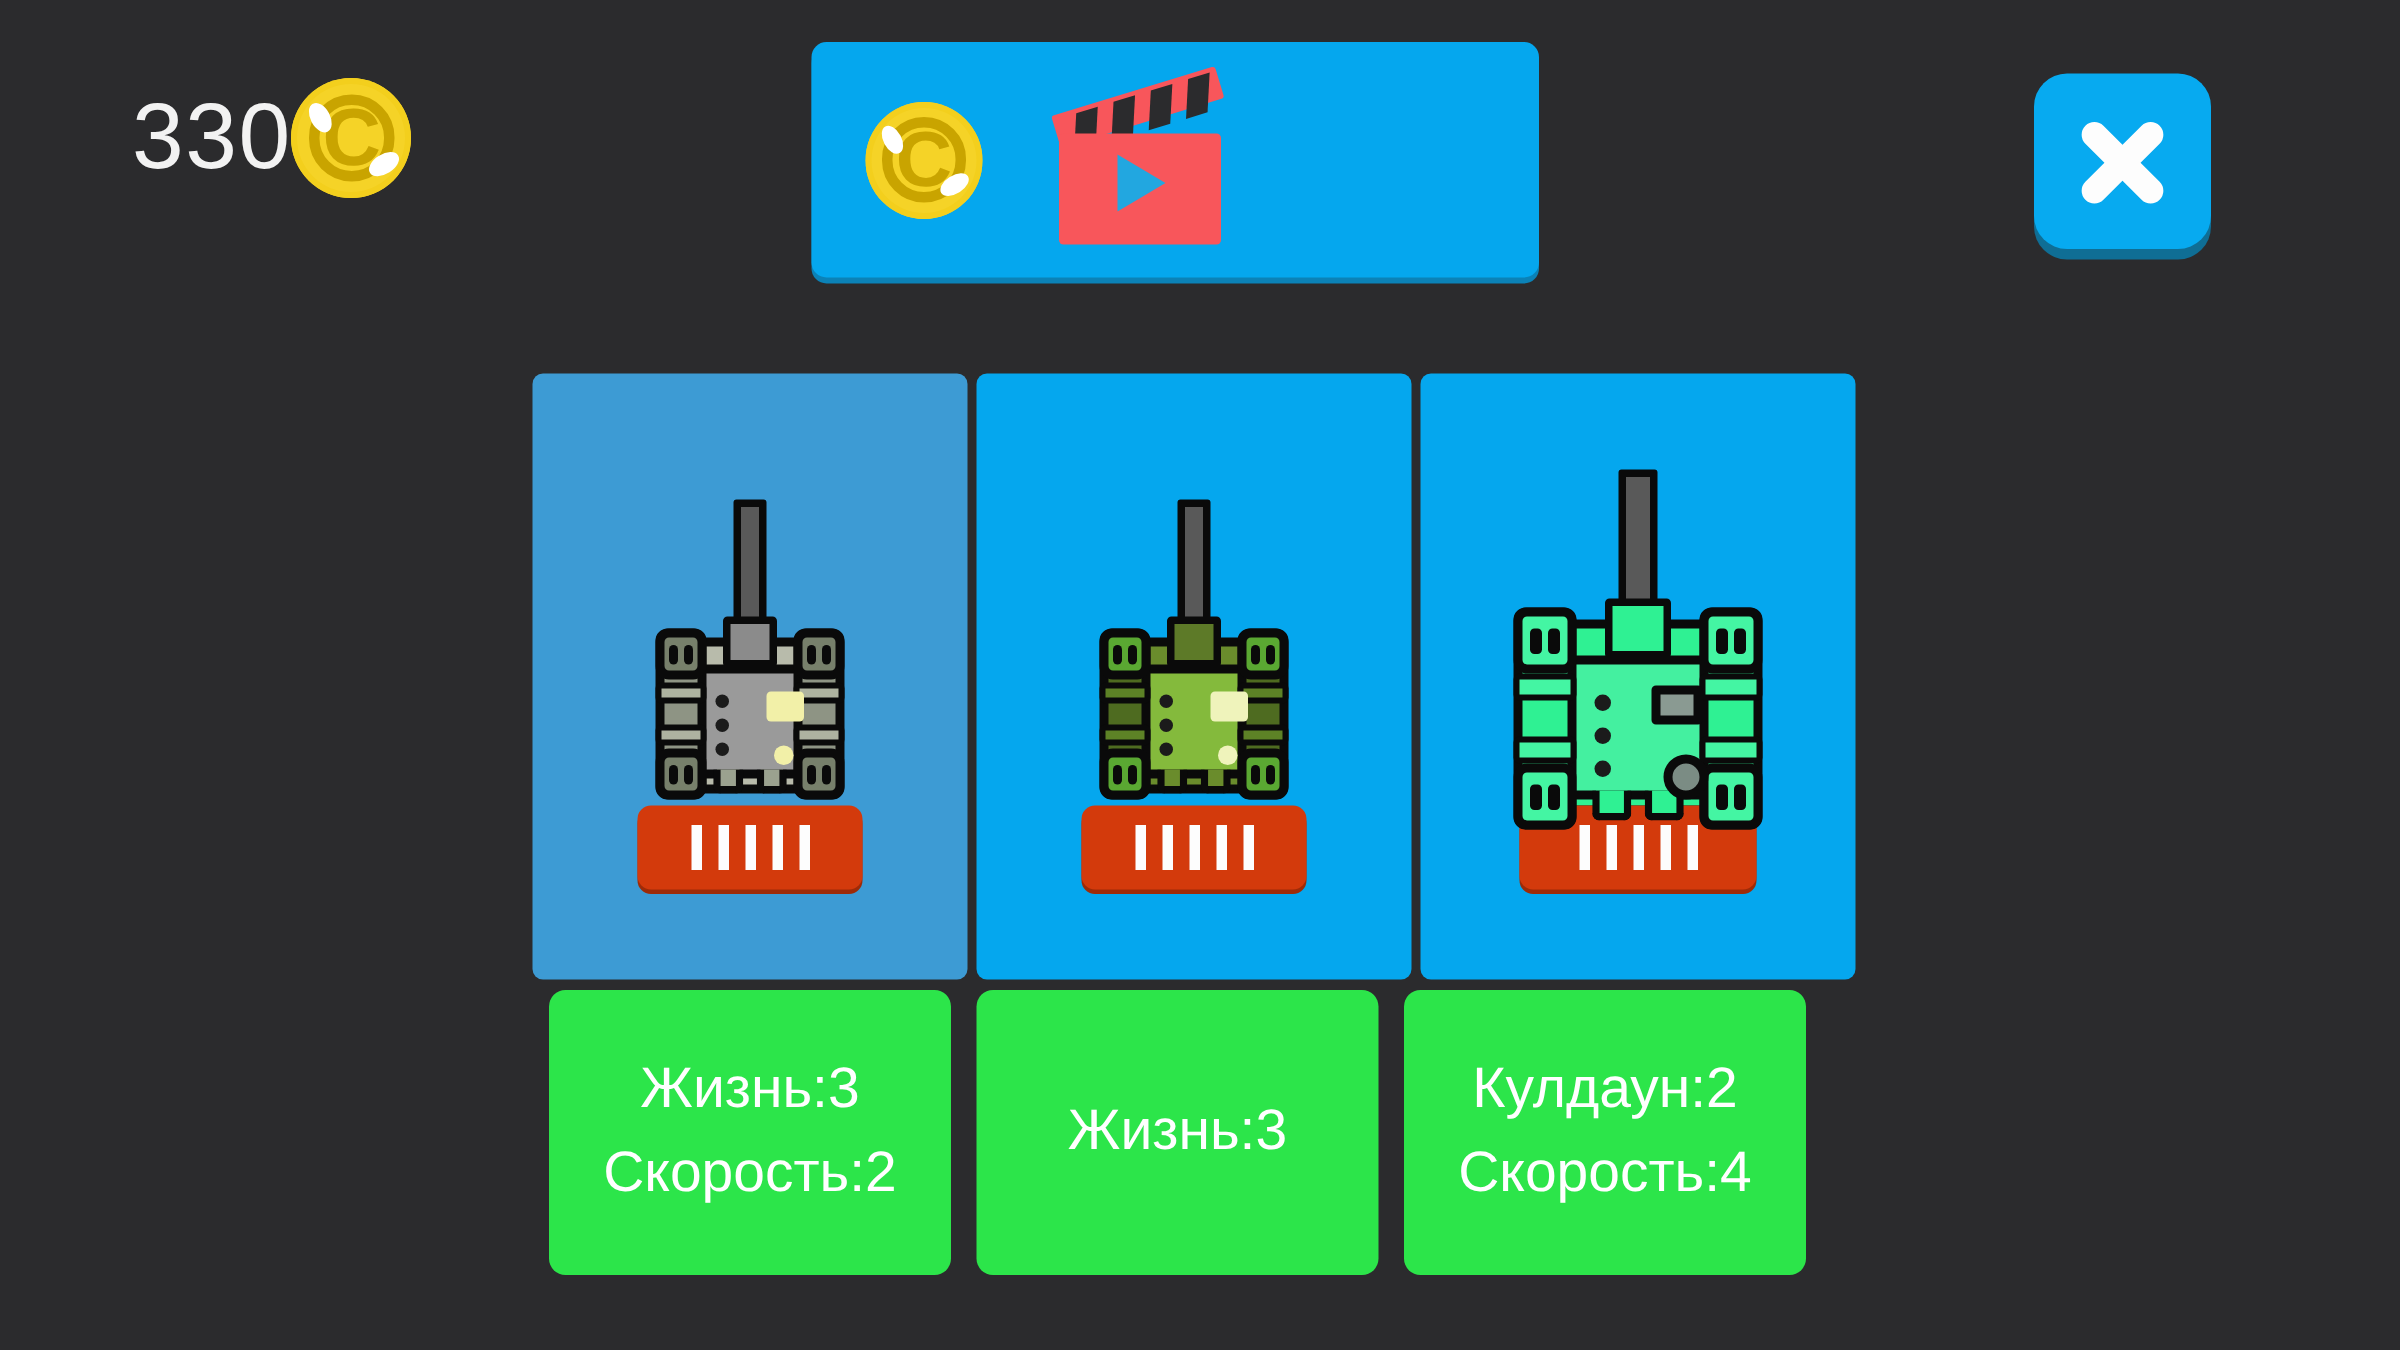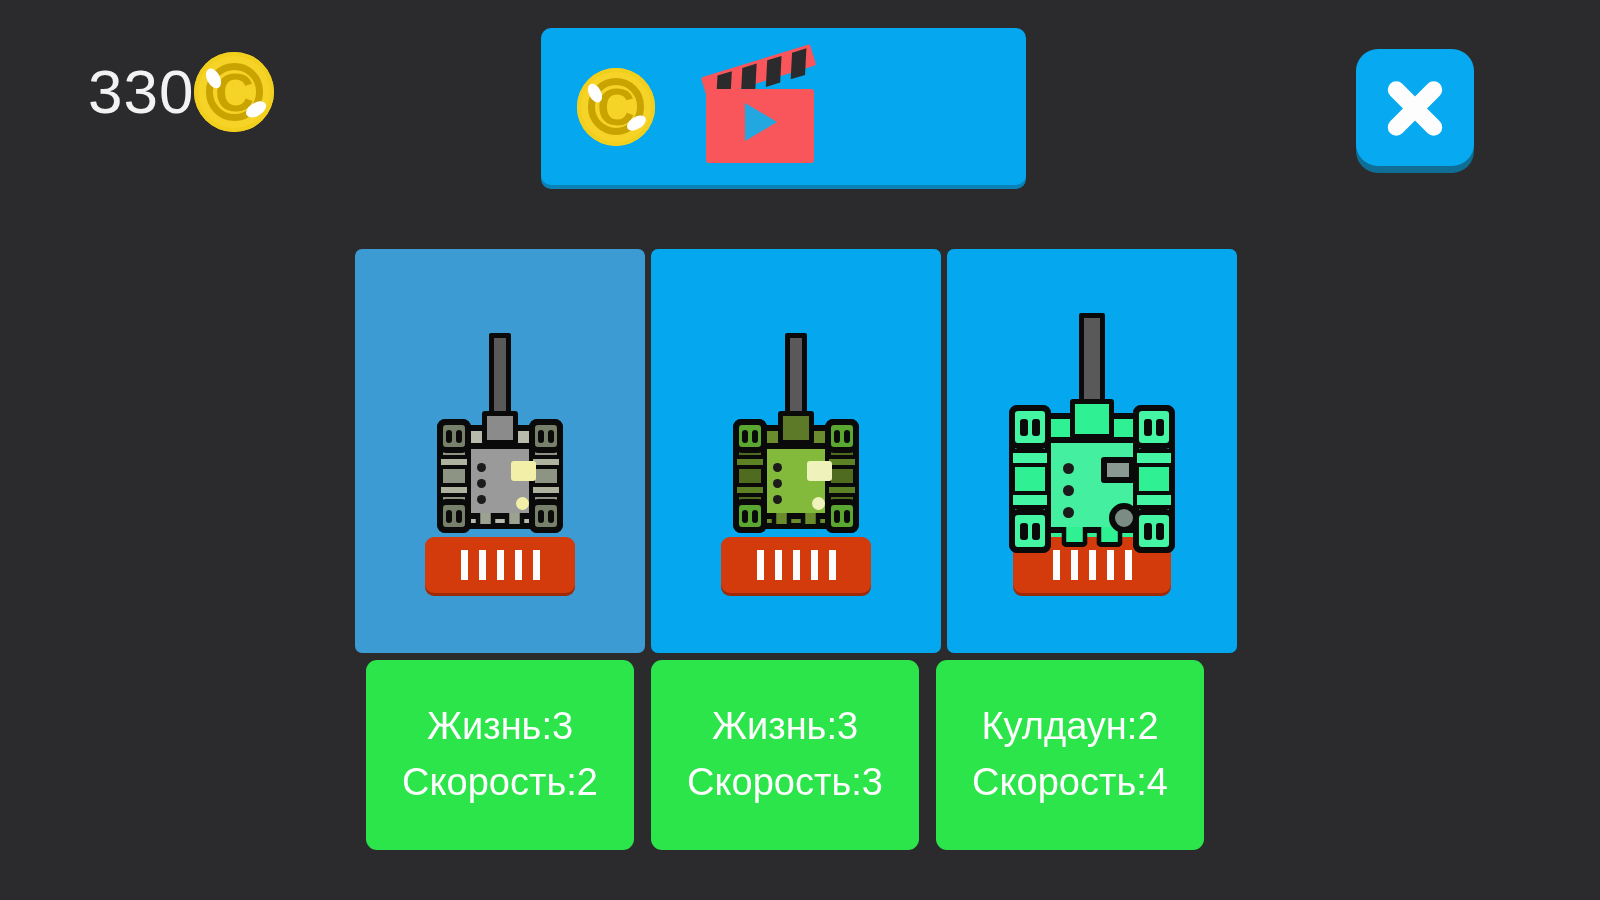--- a/index.html
+++ b/index.html
@@ -544,19 +544,18 @@
 
 </div>
 
 <div class="stats-row">
   <div class="stat-panel">
     <span class="line">Жизнь:3</span>
     <span class="line">Скорость:2</span>
   </div>
   <div class="stat-panel">
     <span class="line">Жизнь:3</span>
-    <span class="line">Скорость:3</span>
   </div>
   <div class="stat-panel">
     <span class="line">Кулдаун:2</span>
     <span class="line">Скорость:4</span>
   </div>
 </div>
 
 </body></html>

